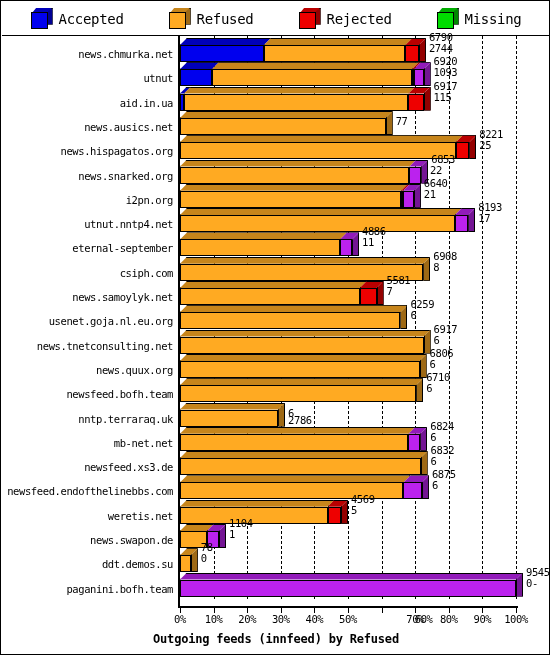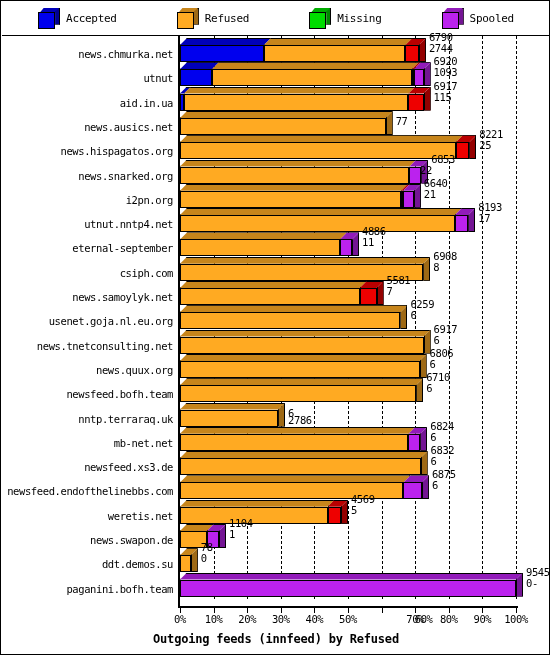--- a/index.html
+++ b/index.html
@@ -58,21 +58,21 @@
     border-left: none;
     box-sizing: border-box;
     clip-path: polygon(0 4px, 100% 0, 100% 100%, 0 100%);
   }
   .legend-cube .top {
     position: absolute;
     left: 0px; top: 0px;
     width: 22px; height: 6px;
   }
   .legend-label {
-    font-size: 11px;
+    font-size: 14px;
     color: #000;
     white-space: nowrap;
     letter-spacing: -0.3px;
   }
 
   
   #plot-wrap {
     position: absolute;
     left: 0;
     top: 35px;
@@ -218,33 +218,33 @@
       <div class="legend-item">
         <span class="legend-cube">
           <span class="top" style="background: rgb(199, 133, 27); clip-path: polygon(1px 6px, 6px 0px, 22px 0px, 17px 6px); border: none;"></span>
           <span class="side" style="background: rgb(158, 105, 21);"></span>
           <span class="face" style="background: rgb(255, 170, 34);"></span>
         </span>
         <span class="legend-label">Refused</span>
       </div>
       <div class="legend-item">
         <span class="legend-cube">
+          <span class="top" style="background: rgb(186, 0, 0); clip-path: polygon(1px 6px, 6px 0px, 22px 0px, 17px 6px); border: none;"></span>
+          <span class="side" style="background: rgb(148, 0, 0);"></span>
+          <span class="face" style="background: rgb(238, 0, 0);"></span>
+        </span>
+        <span class="legend-label">Rejected</span>
+      </div>
+      <div class="legend-item">
+        <span class="legend-cube">
           <span class="top" style="background: rgb(0, 172, 0); clip-path: polygon(1px 6px, 6px 0px, 22px 0px, 17px 6px); border: none;"></span>
           <span class="side" style="background: rgb(0, 137, 0);"></span>
           <span class="face" style="background: rgb(0, 221, 0);"></span>
         </span>
         <span class="legend-label">Missing</span>
-      </div>
-      <div class="legend-item">
-        <span class="legend-cube">
-          <span class="top" style="background: rgb(146, 27, 186); clip-path: polygon(1px 6px, 6px 0px, 22px 0px, 17px 6px); border: none;"></span>
-          <span class="side" style="background: rgb(116, 21, 148);"></span>
-          <span class="face" style="background: rgb(187, 34, 238);"></span>
-        </span>
-        <span class="legend-label">Spooled</span>
       </div>
     </div>
 
   <div id="plot-wrap">
     <div id="y-labels">
         <div class="y-label" style="top: 12px;">news.chmurka.net</div>
         <div class="y-label" style="top: 36.3px;">utnut</div>
         <div class="y-label" style="top: 60.6px;">aid.in.ua</div>
         <div class="y-label" style="top: 84.9px;">news.ausics.net</div>
         <div class="y-label" style="top: 109.2px;">news.hispagatos.org</div>
@@ -343,21 +343,21 @@
         <div class="bar-row" style="top: 123.5px; width: 336px;">
           <div class="bar-3d">
             <div class="seg-top" style="left: 0px; width: 236.488px; top: -7px; background: rgb(199, 133, 27); clip-path: polygon(0px 7px, 7px 0px, 100% 0px, calc(100% - 7px) 7px);"></div>
             <div class="seg-top" style="left: 229.488px; width: 18.76px; top: -7px; background: rgb(146, 27, 186); clip-path: polygon(0px 7px, 7px 0px, 100% 0px, calc(100% - 7px) 7px);"></div>
             <div class="seg-side" style="left: 241.248px; top: -7px; height: 24px; background: rgb(116, 21, 148); clip-path: polygon(0px 7px, 100% 0px, 100% 100%, 0px 100%);"></div>
             <div class="seg" style="left: 0px; width: 229.488px; background: rgb(255, 170, 34);"></div>
             <div class="seg" style="left: 229.488px; width: 11.76px; background: rgb(187, 34, 238);"></div>
           </div>
         </div>
         <div class="bar-value" style="left: 251.248px; top: 117.5px;">6853</div>
-        <div class="bar-value" style="left: 240px; top: 128.5px;">22</div>
+        <div class="bar-value" style="left: 250px; top: 128.5px;">22</div>
         <div class="bar-row" style="top: 147.8px; width: 336px;">
           <div class="bar-3d">
             <div class="seg-top" style="left: 0px; width: 228.088px; top: -7px; background: rgb(199, 133, 27); clip-path: polygon(0px 7px, 7px 0px, 100% 0px, calc(100% - 7px) 7px);"></div>
             <div class="seg-top" style="left: 221.088px; width: 9.016px; top: -7px; background: rgb(186, 0, 0); clip-path: polygon(0px 7px, 7px 0px, 100% 0px, calc(100% - 7px) 7px);"></div>
             <div class="seg-top" style="left: 223.104px; width: 17.752px; top: -7px; background: rgb(146, 27, 186); clip-path: polygon(0px 7px, 7px 0px, 100% 0px, calc(100% - 7px) 7px);"></div>
             <div class="seg-side" style="left: 233.856px; top: -7px; height: 24px; background: rgb(116, 21, 148); clip-path: polygon(0px 7px, 100% 0px, 100% 100%, 0px 100%);"></div>
             <div class="seg" style="left: 0px; width: 221.088px; background: rgb(255, 170, 34);"></div>
             <div class="seg" style="left: 221.088px; width: 2.016px; background: rgb(238, 0, 0);"></div>
             <div class="seg" style="left: 223.104px; width: 10.752px; background: rgb(187, 34, 238);"></div>
           </div>

